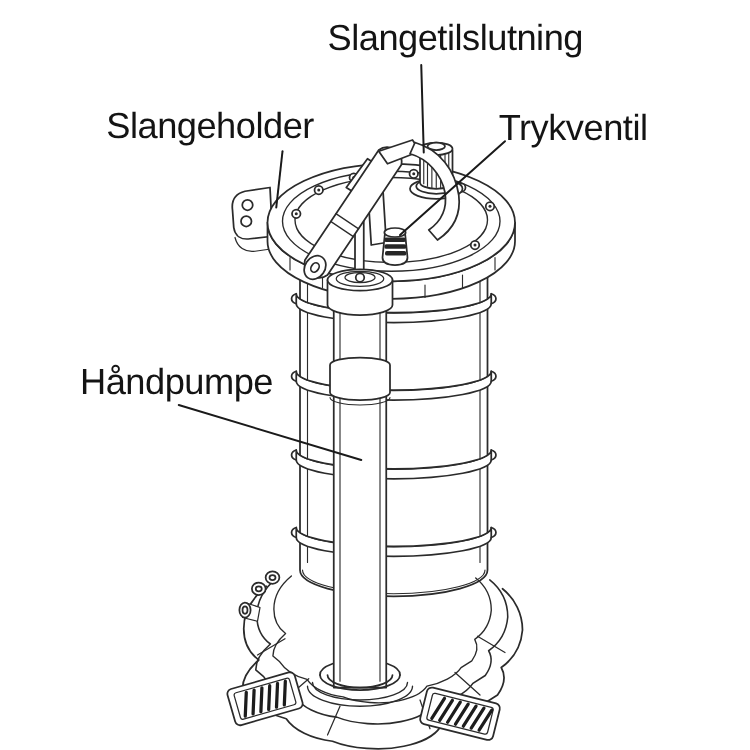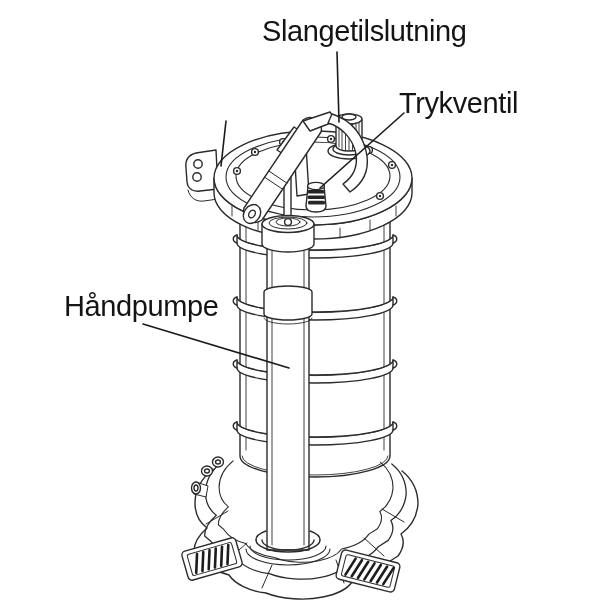--- a/index.html
+++ b/index.html
@@ -186,18 +186,19 @@
       <line x1="337" y1="52" x2="339" y2="122"></line>
       <line x1="226" y1="121" x2="221" y2="166"></line>
       <line x1="404" y1="113" x2="320" y2="188"></line>
       <line x1="143" y1="324" x2="289" y2="368"></line>
     </g>
   </g>
 </svg>
 
   <div class="callout" style="left:262px; top:17px;">Slangetilslutning</div>
 
+  <div class="callout" style="left:85px; top:87px;">Slangeholder</div>
 
   <div class="callout" style="left:64px; top:292px;">Håndpumpe</div>
 
   <div class="callout" style="left:399px; top:89px;">Trykventil</div>
 
 </div>
 
 </body></html>

